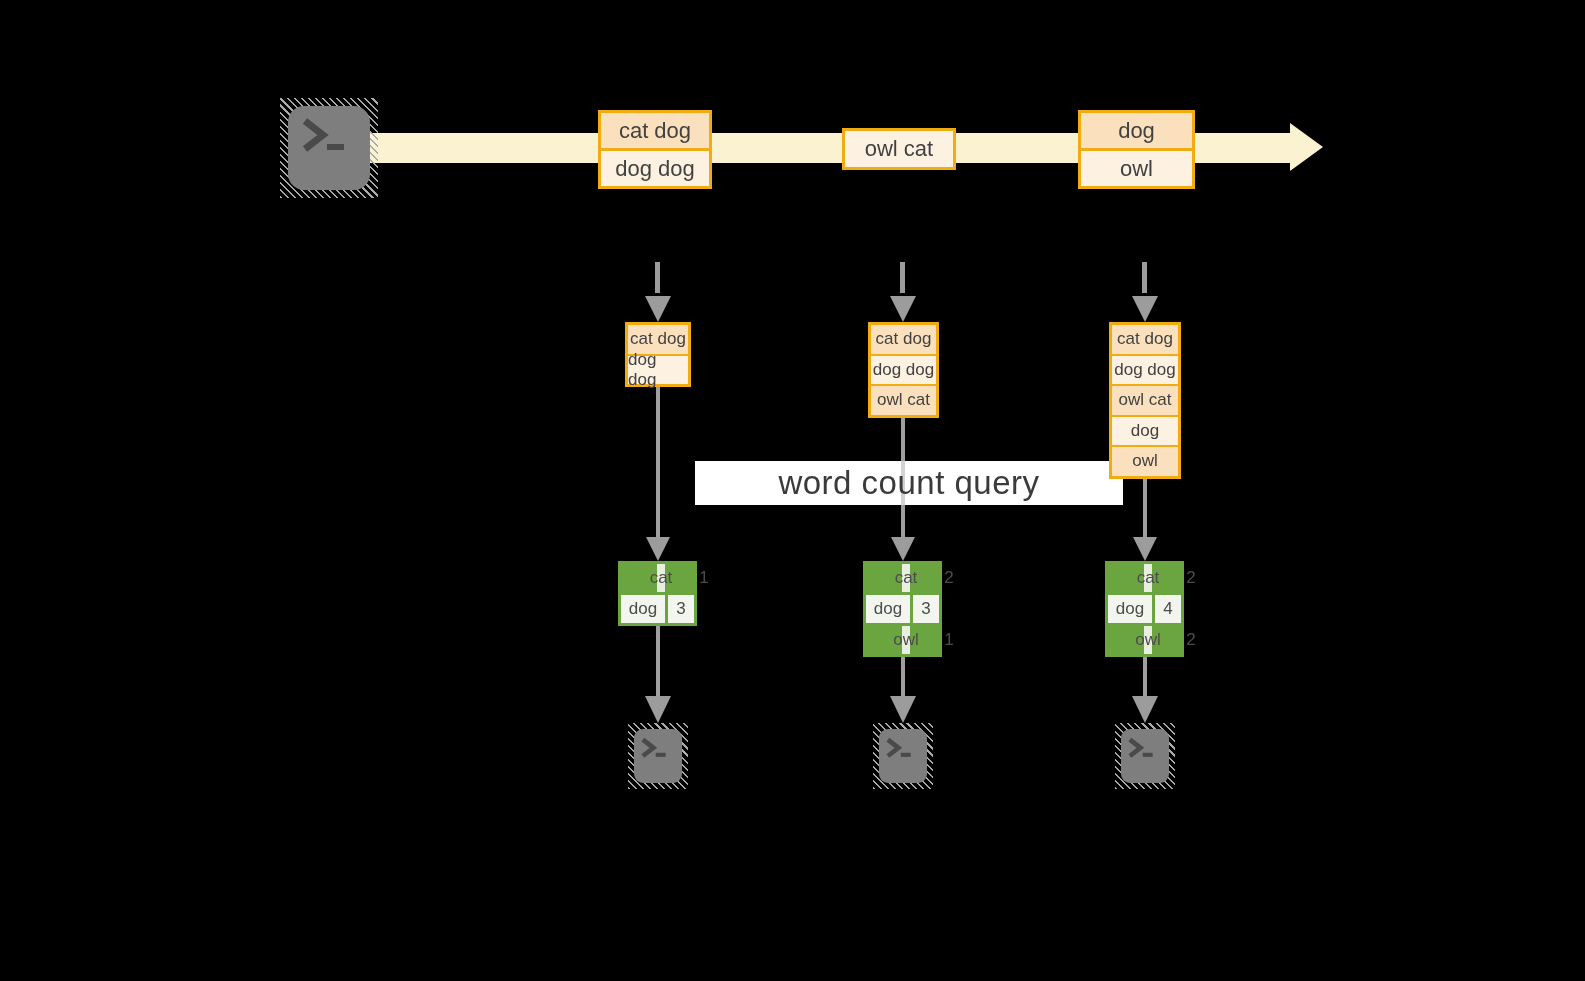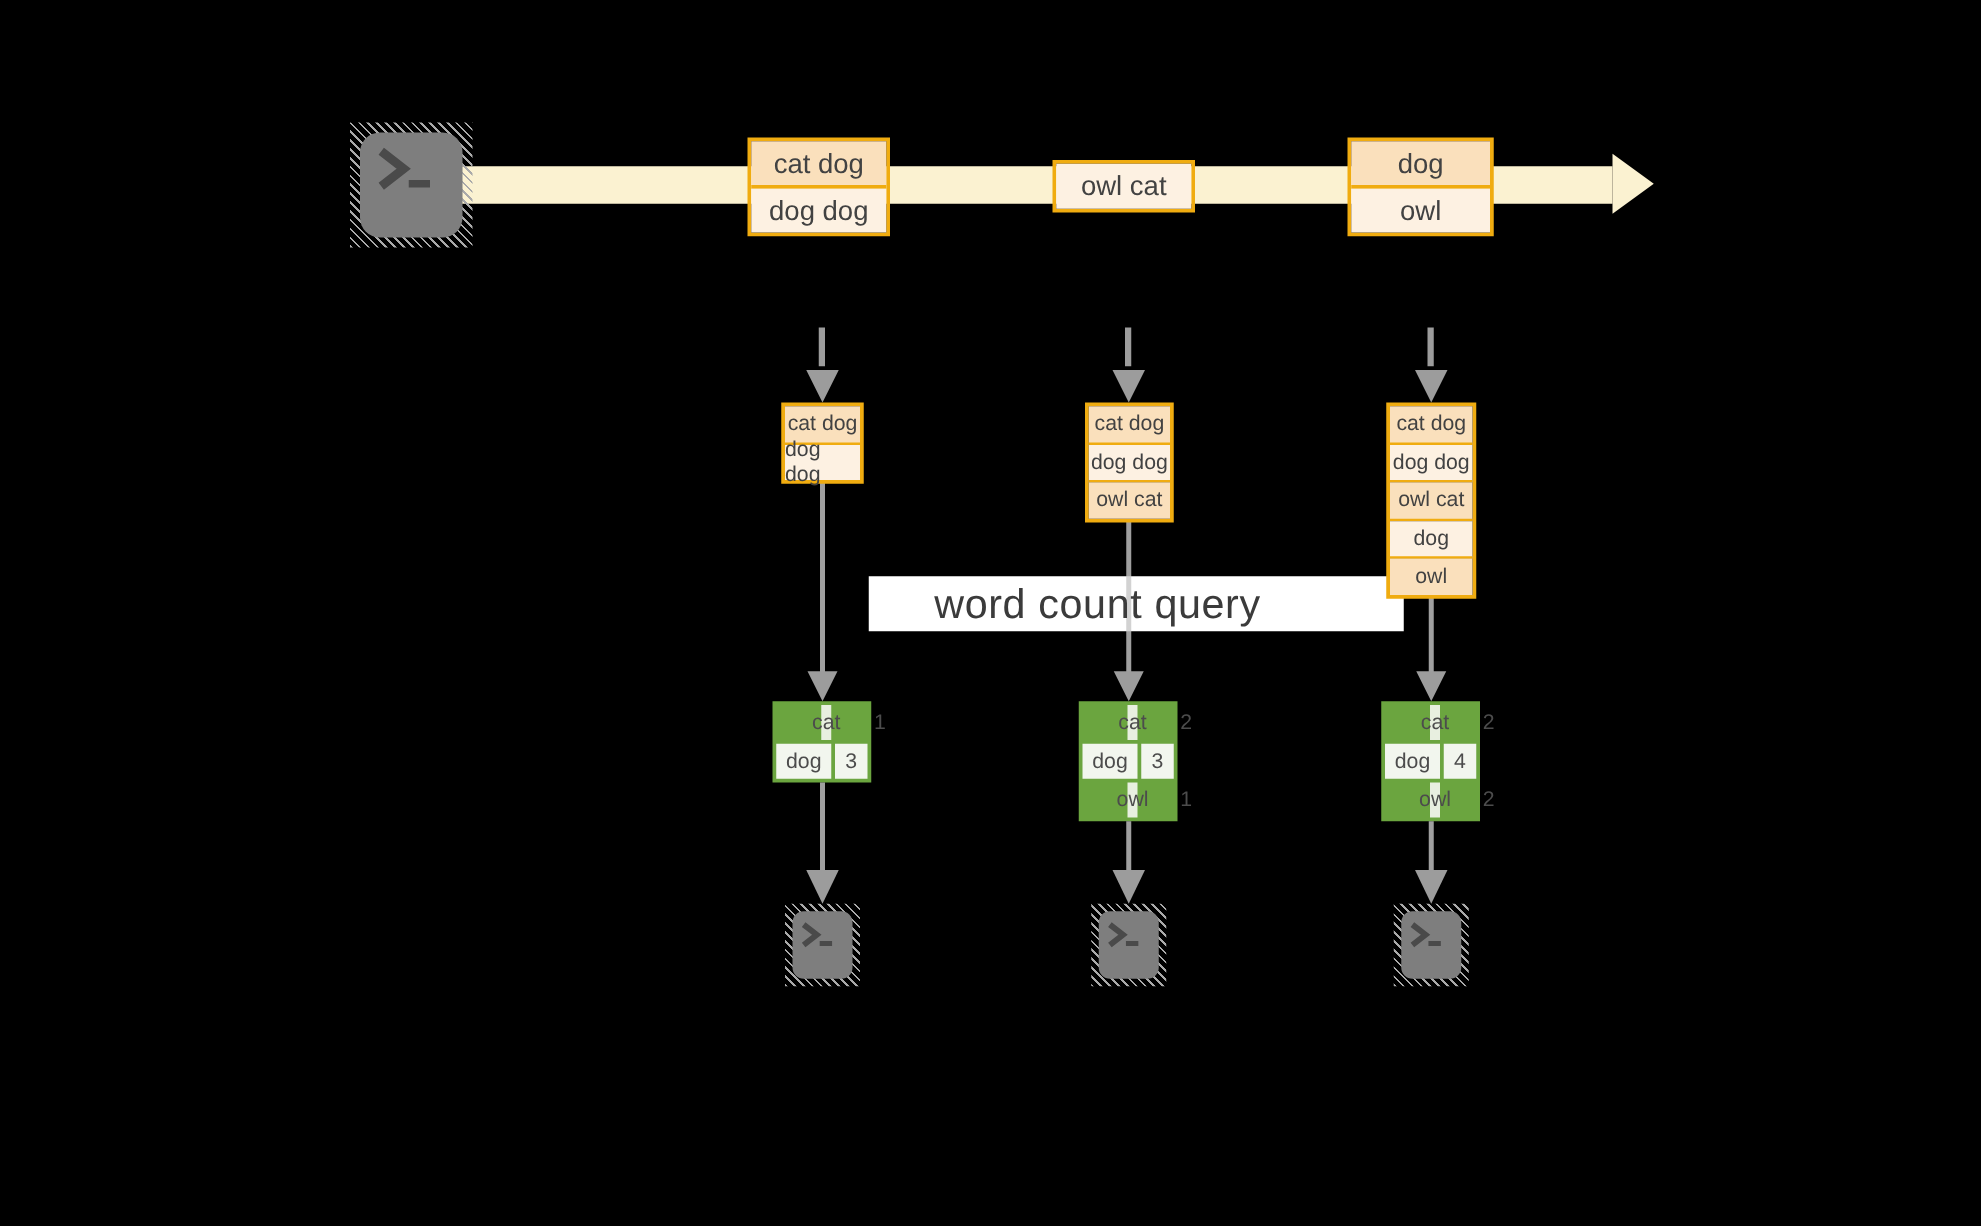--- a/index.html
+++ b/index.html
@@ -48,21 +48,21 @@
   .dash{width:5px;background:var(--arrow_gray);}
   .head-sm{width:0;height:0;border-left:13px solid transparent;border-right:13px solid transparent;
     border-top:26px solid var(--arrow_gray);}
   .head-tbl{width:0;height:0;border-left:12px solid transparent;border-right:12px solid transparent;
     border-top:24px solid var(--arrow_gray);}
   .head-term{width:0;height:0;border-left:13px solid transparent;border-right:13px solid transparent;
     border-top:27px solid var(--arrow_gray);}
 
   
   .query-band{left:695px;top:461px;width:428px;height:44px;background:var(--query_banner_bg);}
-  .query-label{left:664px;top:461px;width:428px;height:44px;display:flex;align-items:center;
+  .query-label{left:695px;top:461px;width:428px;height:44px;display:flex;align-items:center;
     justify-content:center;font-size:33px;font-weight:300;color:var(--query_text);letter-spacing:0.5px;}
 
   
   .gtable{display:grid;grid-template-columns:44px 26px;gap:3px;padding:3px;
     background:var(--table_border_green);box-sizing:content-box;}
   .gcell{height:28px;display:flex;align-items:center;justify-content:center;
     font-size:17px;color:var(--table_text);}
   .ga{background:var(--table_cell_green_dark);margin-left:36px;}
   .gb{background:var(--table_cell_green_light);}
 

